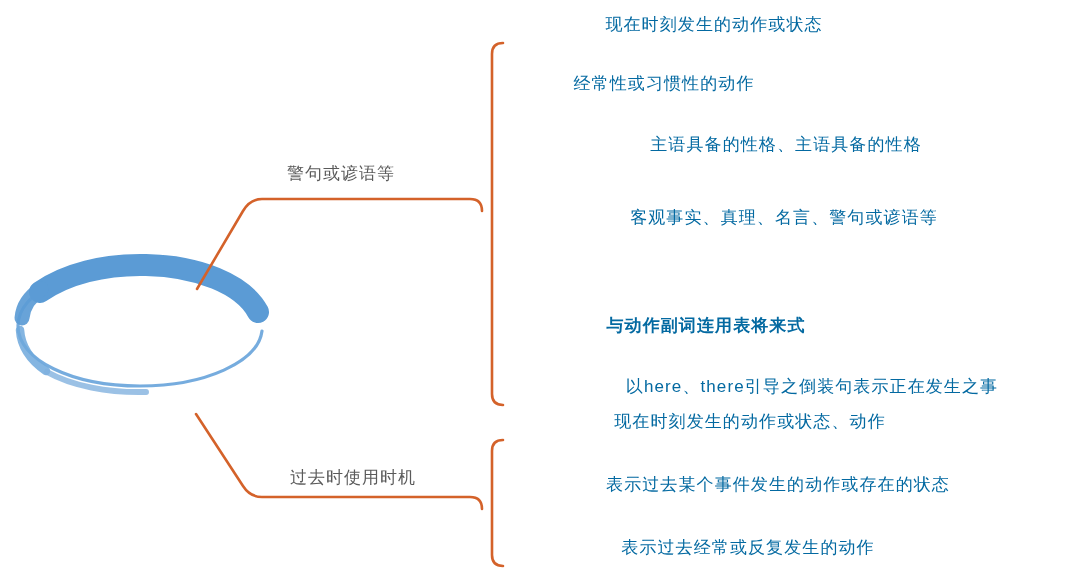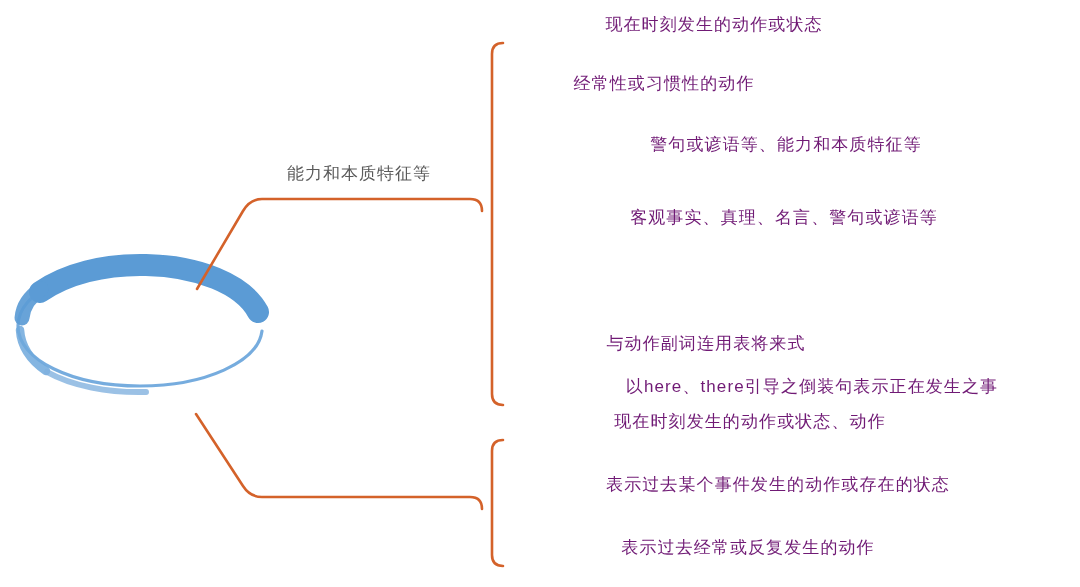--- a/index.html
+++ b/index.html
@@ -43,21 +43,21 @@
     position: absolute;
     font-size: 17px;
     color: #5a5a5a;
     letter-spacing: 1px;
     white-space: nowrap;
   }
   
   .leaf-label {
     position: absolute;
     font-size: 17px;
-    color: #701a75;
+    color: #0369a1;
     letter-spacing: 1.1px;
     white-space: nowrap;
     text-align: center;
     transform: translateX(-50%);
   }
 </style>
 </head>
 <body>
 
 <div id="canvas">
@@ -108,26 +108,27 @@
     <line x1="492" y1="405" x2="1074" y2="405" stroke="url(#fadeRight)" stroke-width="2.6" stroke-linecap="round"></line>
 
     <path d="M 503 440 Q 492 440 492 451 L 492 555 Q 492 566 503 566" fill="none" stroke="#D4622A" stroke-width="2.6" stroke-linecap="round" stroke-linejoin="round"></path>
 
     <line x1="492" y1="440" x2="968" y2="440" stroke="url(#fadeRight)" stroke-width="2.6" stroke-linecap="round"></line>
     <line x1="492" y1="503" x2="1022" y2="503" stroke="url(#fadeRight)" stroke-width="2.6" stroke-linecap="round"></line>
     <line x1="492" y1="566" x2="900" y2="566" stroke="url(#fadeRight)" stroke-width="2.6" stroke-linecap="round"></line>
   </svg>
 
 
-  <div class="branch-label" style="left:287px; top:162px;">能力和本质特征等</div>
+  <div class="branch-label" style="left:287px; top:162px;">警句或谚语等</div>
+  <div class="branch-label" style="left:290px; top:466px;">过去时使用时机</div>
 
   <div class="leaf-label" style="left:714px; top:13px;">现在时刻发生的动作或状态</div>
   <div class="leaf-label" style="left:664px; top:72px;">经常性或习惯性的动作</div>
-  <div class="leaf-label" style="left:786px; top:133px;">警句或谚语等、能力和本质特征等</div>
+  <div class="leaf-label" style="left:786px; top:133px;">主语具备的性格、主语具备的性格</div>
   <div class="leaf-label" style="left:784px; top:193px;margin-top:13px;">客观事实、真理、名言、警句或谚语等</div>
-  <div class="leaf-label" style="left:706px; top:332px;">与动作副词连用表将来式</div>
+  <div class="leaf-label" style="left:706px; top:314px;font-weight:bold;">与动作副词连用表将来式</div>
   <div class="leaf-label" style="left:812px; top:375px;">以here、there引导之倒装句表示正在发生之事</div>
 
   <div class="leaf-label" style="left:750px; top:410px;">现在时刻发生的动作或状态、动作</div>
   <div class="leaf-label" style="left:778px; top:473px;">表示过去某个事件发生的动作或存在的状态</div>
   <div class="leaf-label" style="left:716px; top:536px;margin-left:32px;">表示过去经常或反复发生的动作</div>
 
 </div>
 
 </body></html>

